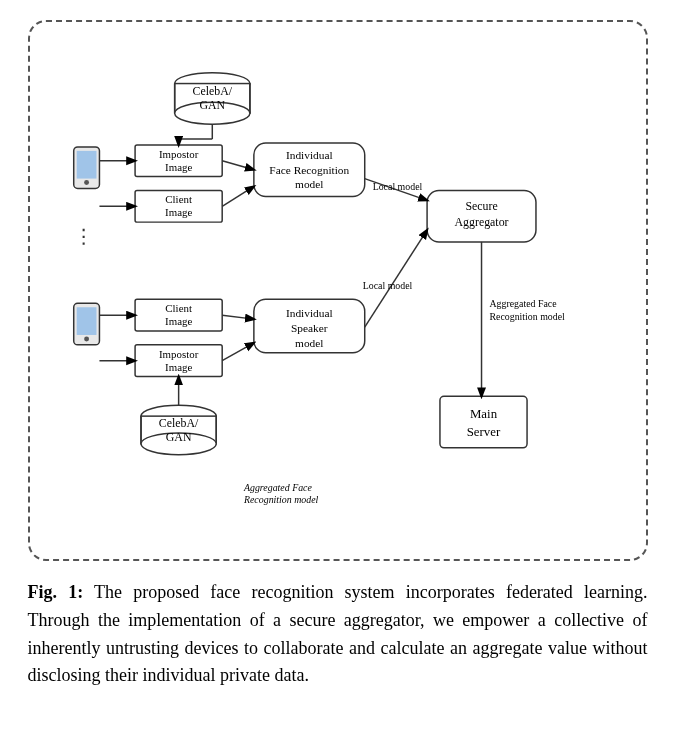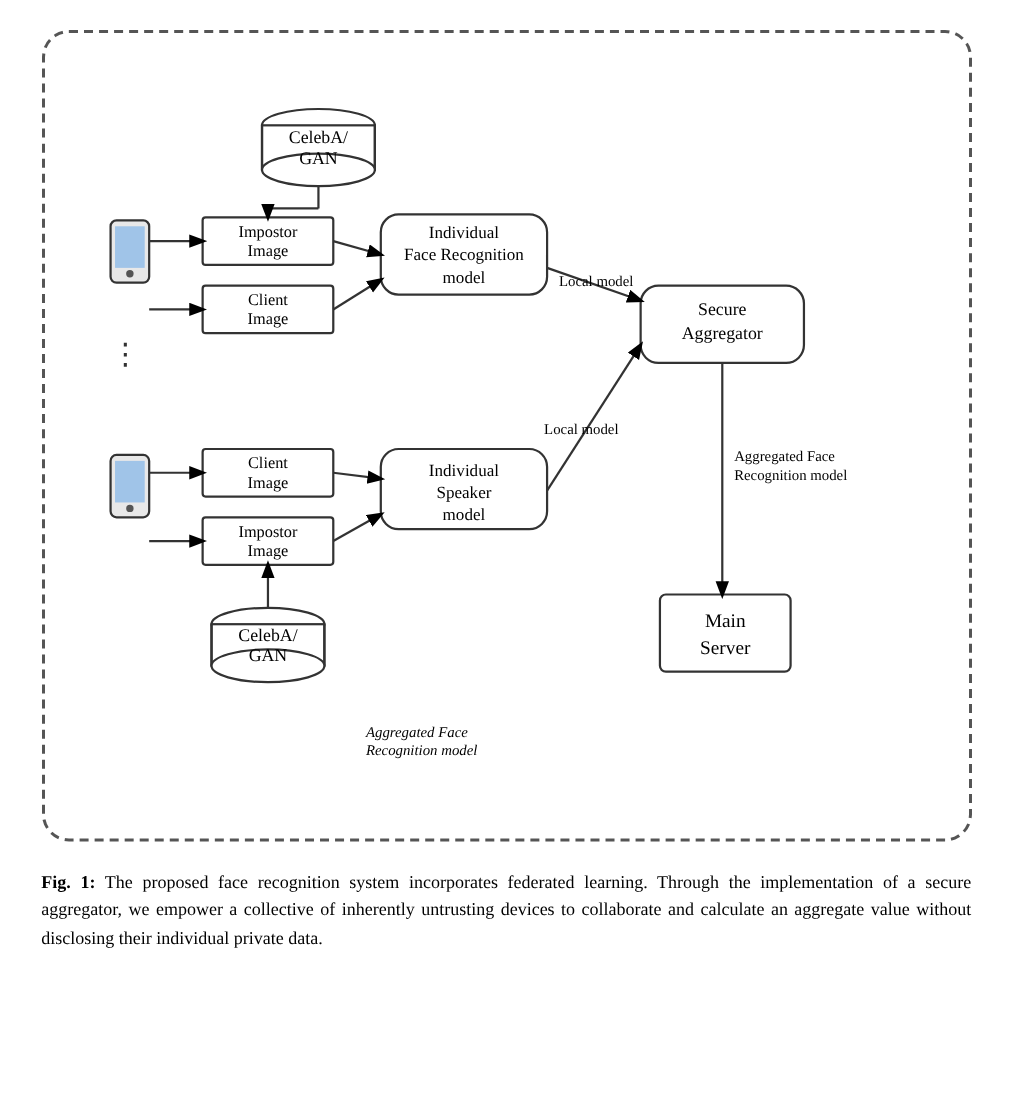--- a/index.html
+++ b/index.html
@@ -25,21 +25,21 @@
 
     
     .diagram-svg {
       width: 100%;
       display: block;
     }
 
     .caption {
       margin-top: 18px;
       width: 620px;
-      font-size: 12px;
+      font-size: 18px;
       line-height: 1.55;
       text-align: justify;
       color: #000;
     }
 
     .caption-label {
       font-weight: bold;
     }
   </style>
 </head>

